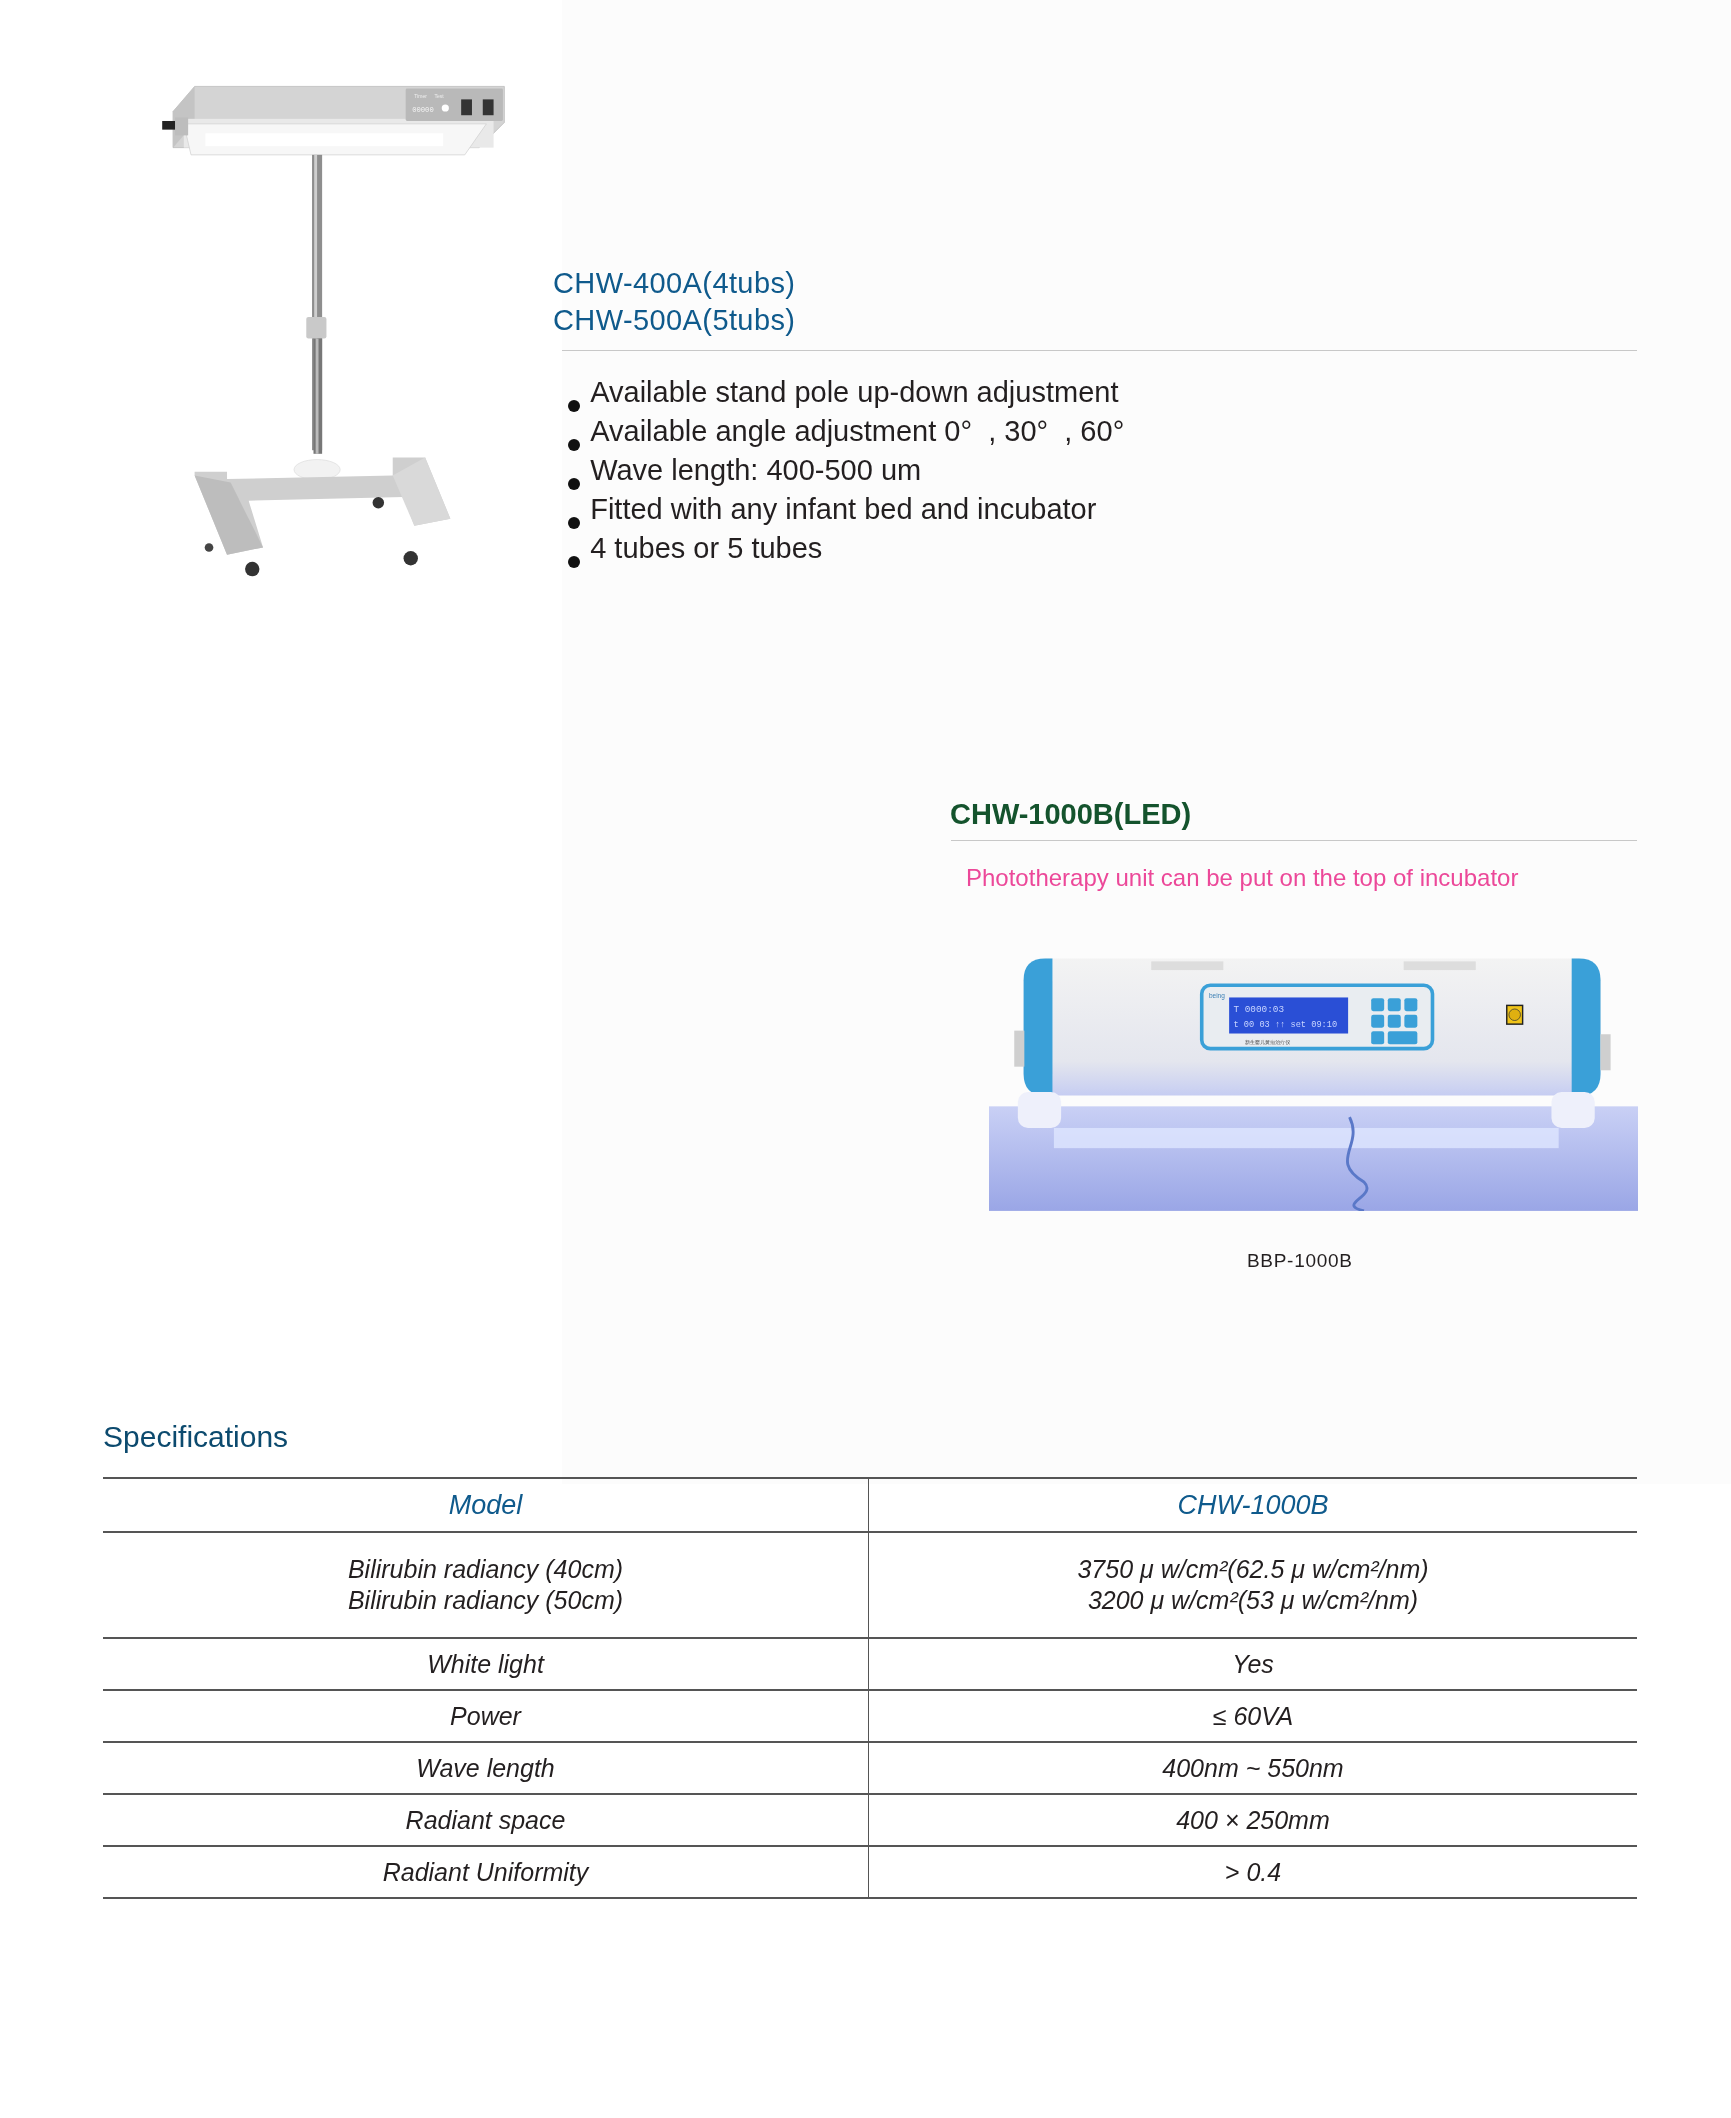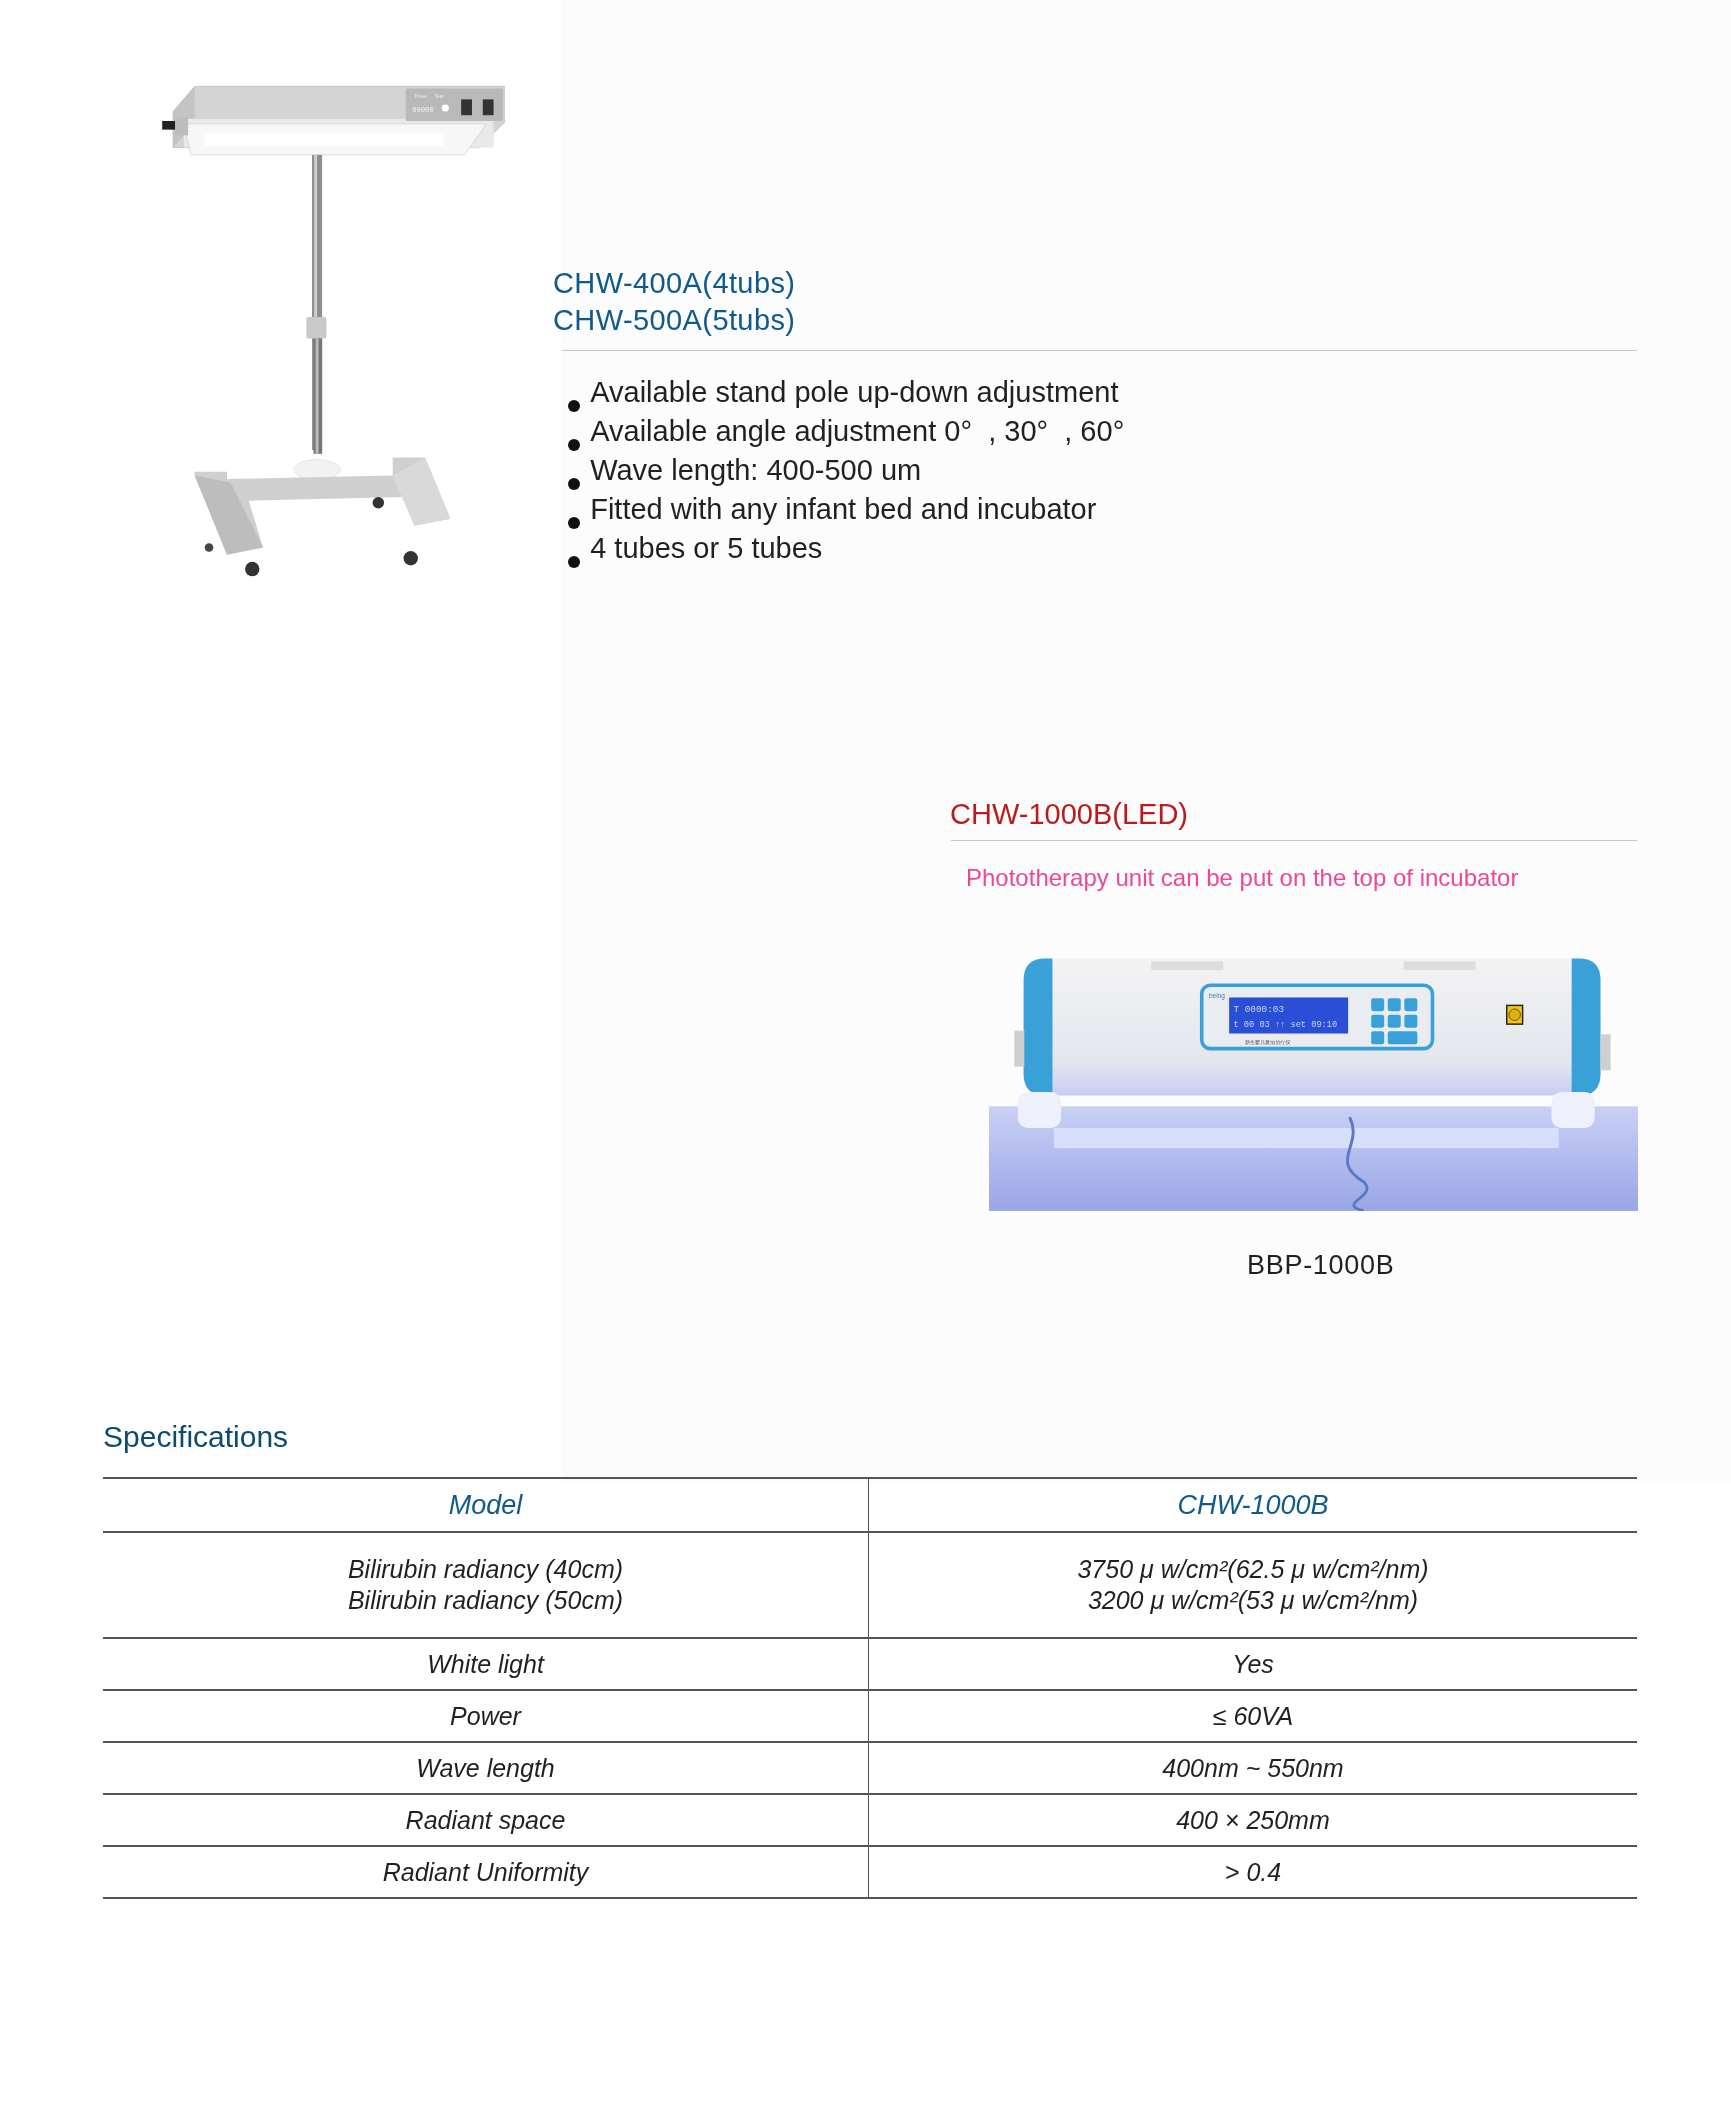--- a/index.html
+++ b/index.html
@@ -15,25 +15,25 @@
   
   #lamp1 { left:162px; top:72px; width:375px; height:742px; }
 
   .p1-title { left:553px; top:265px; color:#0f5a8c; font-size:29px; line-height:37px; letter-spacing:0.4px; }
   .p1-rule  { left:562px; top:350px; width:1075px; height:1.4px; background:#c8c8c8; }
   .features { left:565px; top:373px; font-size:29px; line-height:39px; color:#231f20; margin:0; padding:0; list-style:none; }
   .features li { display:flex; align-items:flex-end; white-space:pre; }
   .features .dot { display:inline-block; width:12.3px; height:12.3px; border-radius:50%; background:#111; margin-right:10px; margin-left:2.9px; }
 
   
-  .p2-title { left:950px; top:796px; color:#b91c1c; font-size:29px; line-height:36px; }
+  .p2-title { left:950px; top:796px; color:#14532d; font-size:29px; line-height:36px;font-weight:bold; }
   .p2-rule  { left:951px; top:840px; width:686px; height:1.4px; background:#c8c8c8; }
   .p2-desc  { left:966px; top:860px; font-size:24px; line-height:36px; color:#ec4899; }
   #led { left:989px; top:944px; width:649px; height:267px; }
-  .p2-caption { left:1247px; top:1250px; font-size:27px; color:#231f20; letter-spacing:0.7px; }
+  .p2-caption { left:1247px; top:1250px; font-size:19px; color:#231f20; letter-spacing:0.7px; }
 
   
   .spec-title { left:103px; top:1420px; color:#0c4a6e; font-size:30px; }
   table.spec {
     position:absolute; left:103px; top:1477px; width:1534px;
     border-collapse:collapse; font-size:25px; color:#231f20;
   }
   table.spec td {
     text-align:center; border-top:2.2px solid #555; border-bottom:2.2px solid #555;
     padding:0; vertical-align:middle; line-height:31px;font-style:italic;

